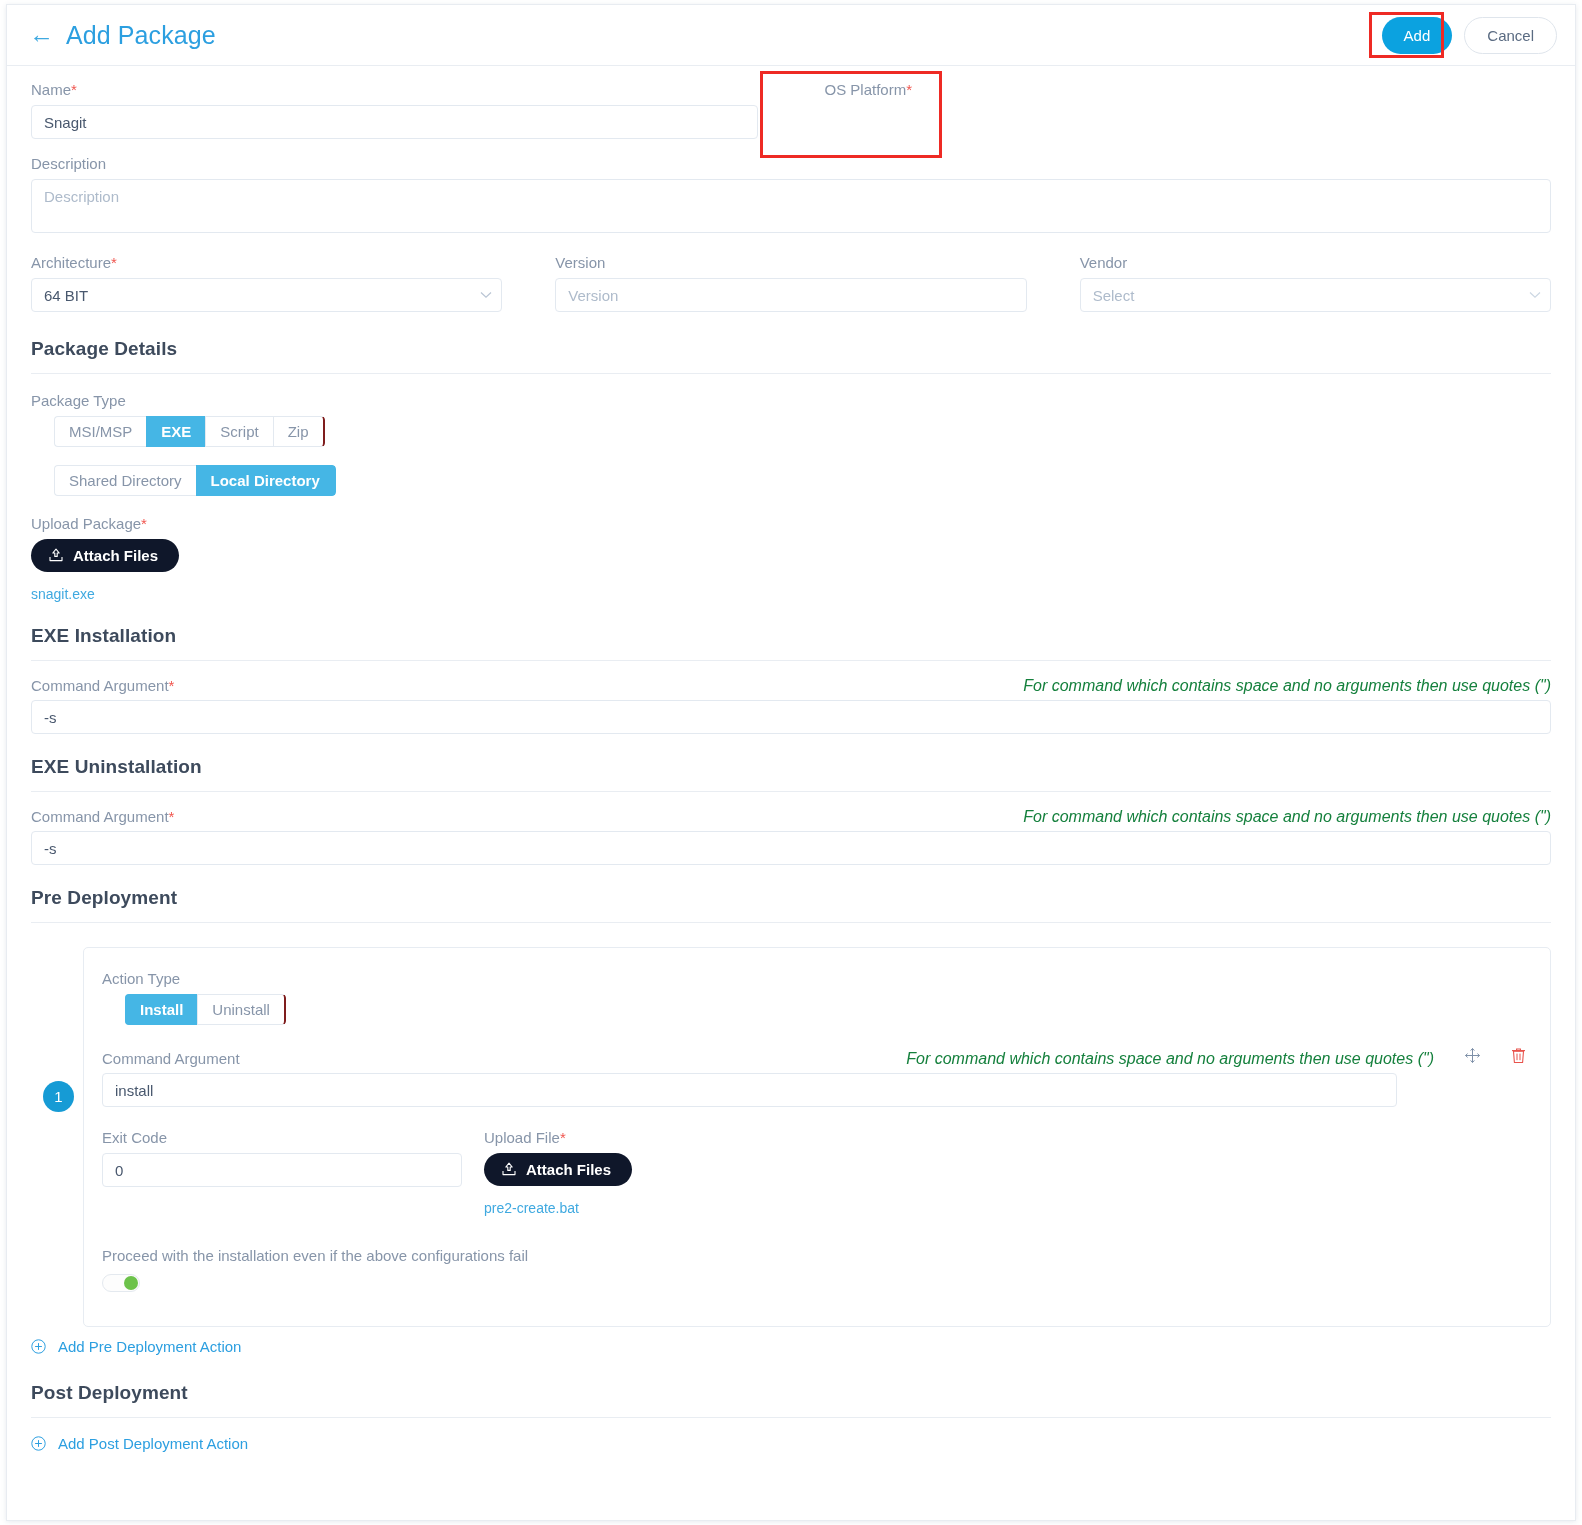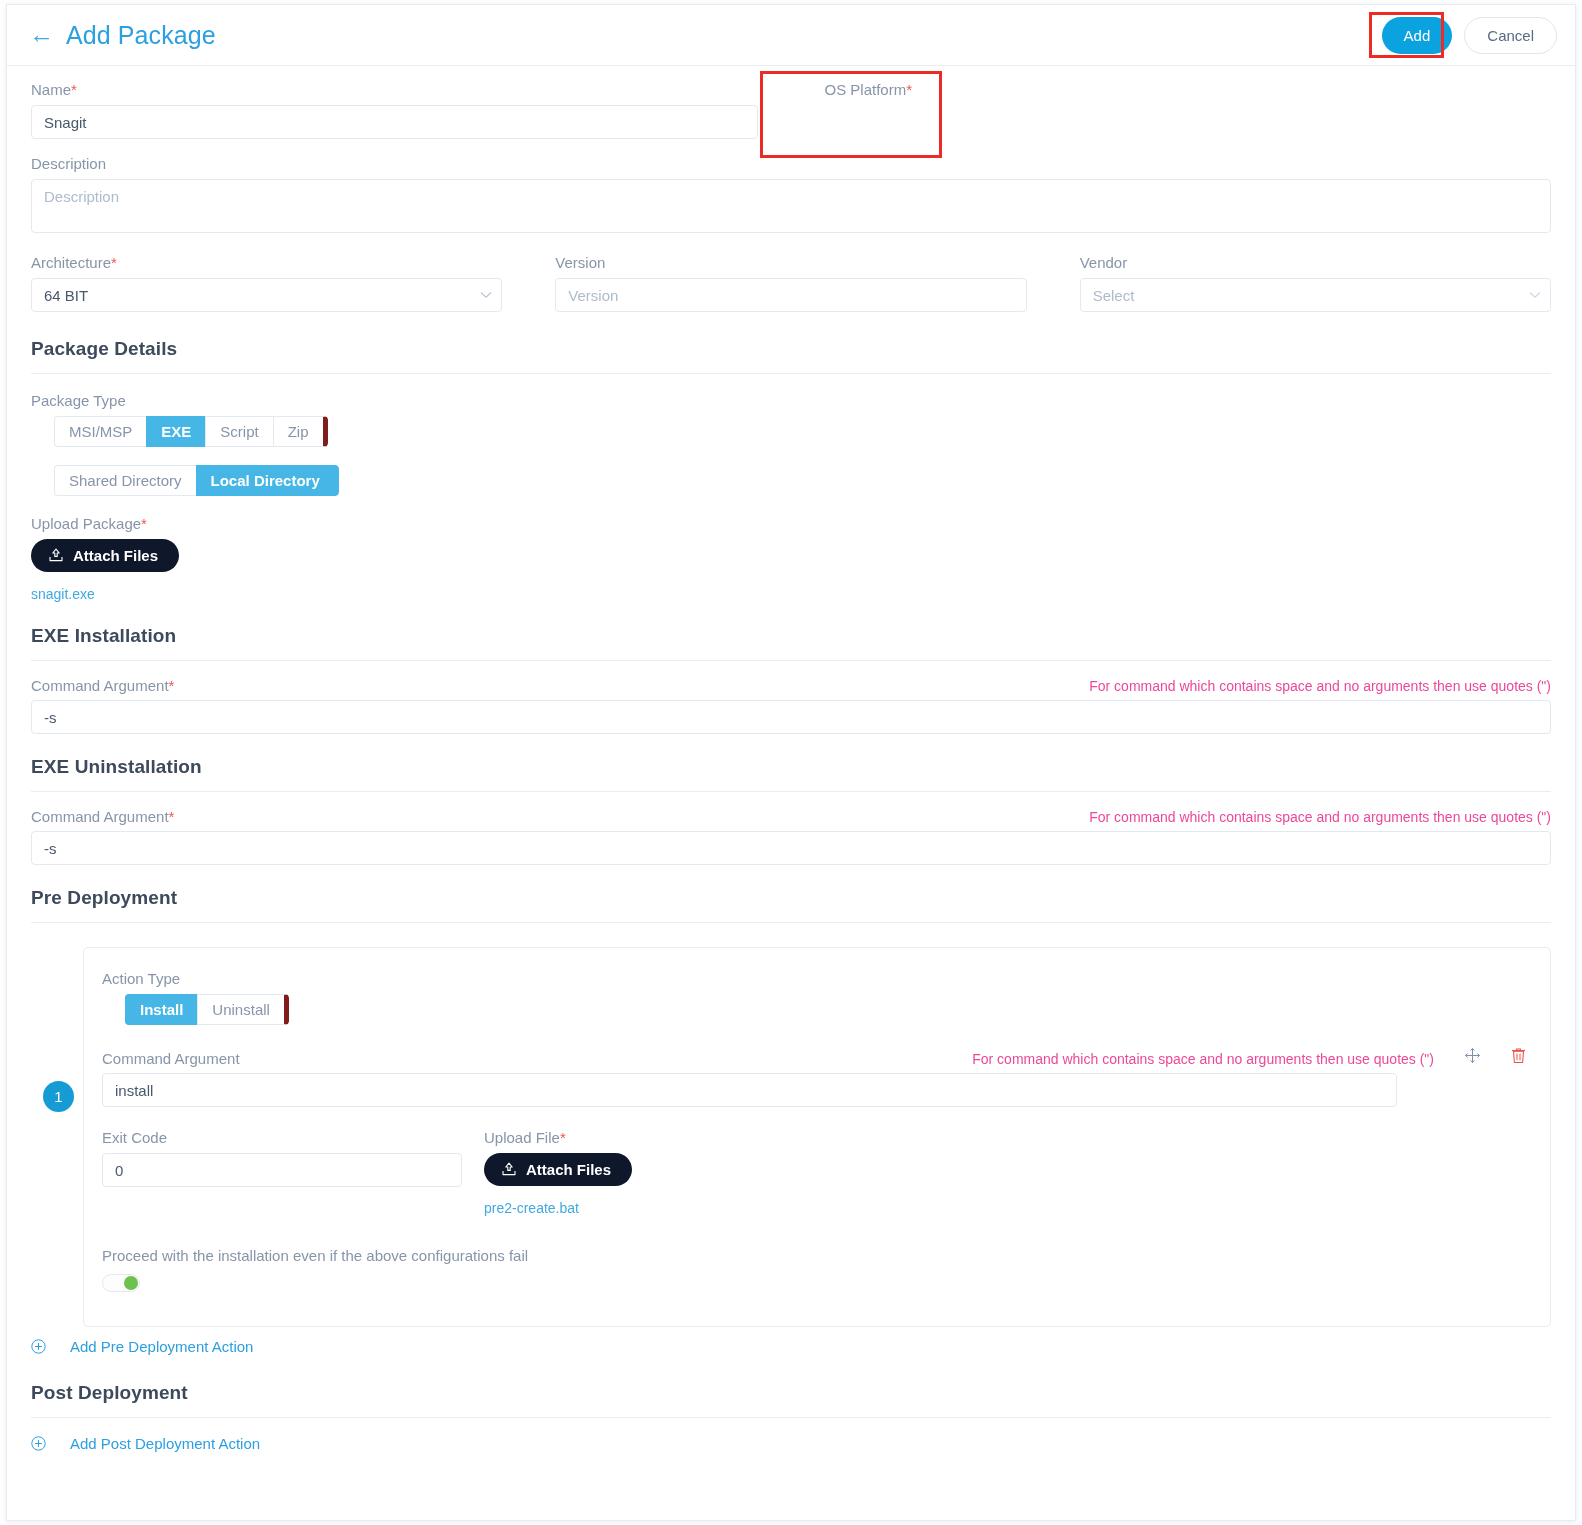--- a/index.html
+++ b/index.html
@@ -132,21 +132,21 @@
     border-right: none;
     background: #fff;
     color: #8795a9;
     font-size: 15px;
     font-family: inherit;
     height: 31px;
     padding: 0 14px;
     cursor: pointer;
   }
   .tgroup .tbtn:first-child { border-radius: 4px 0 0 4px; }
-  .tgroup .tbtn:last-child { border-right: 5px solid #7f1d1d; border-radius: 0 4px 4px 0; }
+  .tgroup .tbtn:last-child { border-right: 2px solid #7f1d1d; border-radius: 0 4px 4px 0; }
   .tgroup .tbtn.on {
     background: #45b6e5;
     color: #fff;
     border-color: #45b6e5;
     font-weight: bold;
   }
 
   
   .attach {
     display: inline-flex;
@@ -166,23 +166,24 @@
   .attach svg { display: block; }
   .filelink {
     display: inline-block;
     margin-top: 14px;
     color: #3fa9e0;
     font-size: 14px;
     cursor: pointer;
   }
 
   .hint {
-    color: #ec4899;
-    font-size: 14px;
+    color: #15803d;
+    font-size: 16px;
     white-space: nowrap;
+    font-style: italic;
   }
 
   
   .dep-area { position: relative; padding-left: 0; }
   .dep-card {
     margin-left: 76px;
     margin-right: 24px;
     border: 1px solid #e7ecf2;
     border-radius: 5px;
     padding: 22px 22px 30px 18px;
@@ -220,21 +221,21 @@
   .switch .knob {
     position: absolute;
     top: 1px; right: 1px;
     width: 14px; height: 14px;
     border-radius: 50%;
     background: #6cc24a;
   }
   .addlink {
     display: inline-flex;
     align-items: center;
-    gap: 24px;
+    gap: 12px;
     color: #2c9fe0;
     font-size: 15px;
     cursor: pointer;
   }
   .addlink svg { display: block; }
 </style>
 </head>
 <body>
 
 <div class="page">

